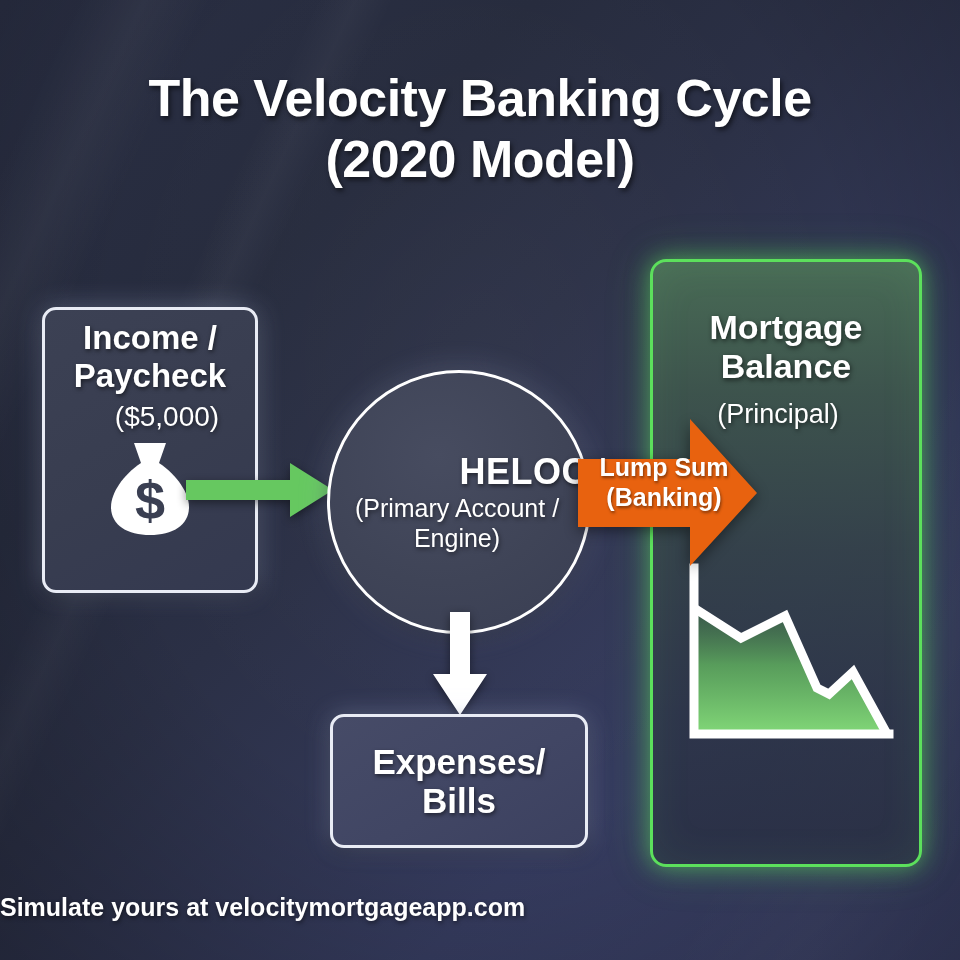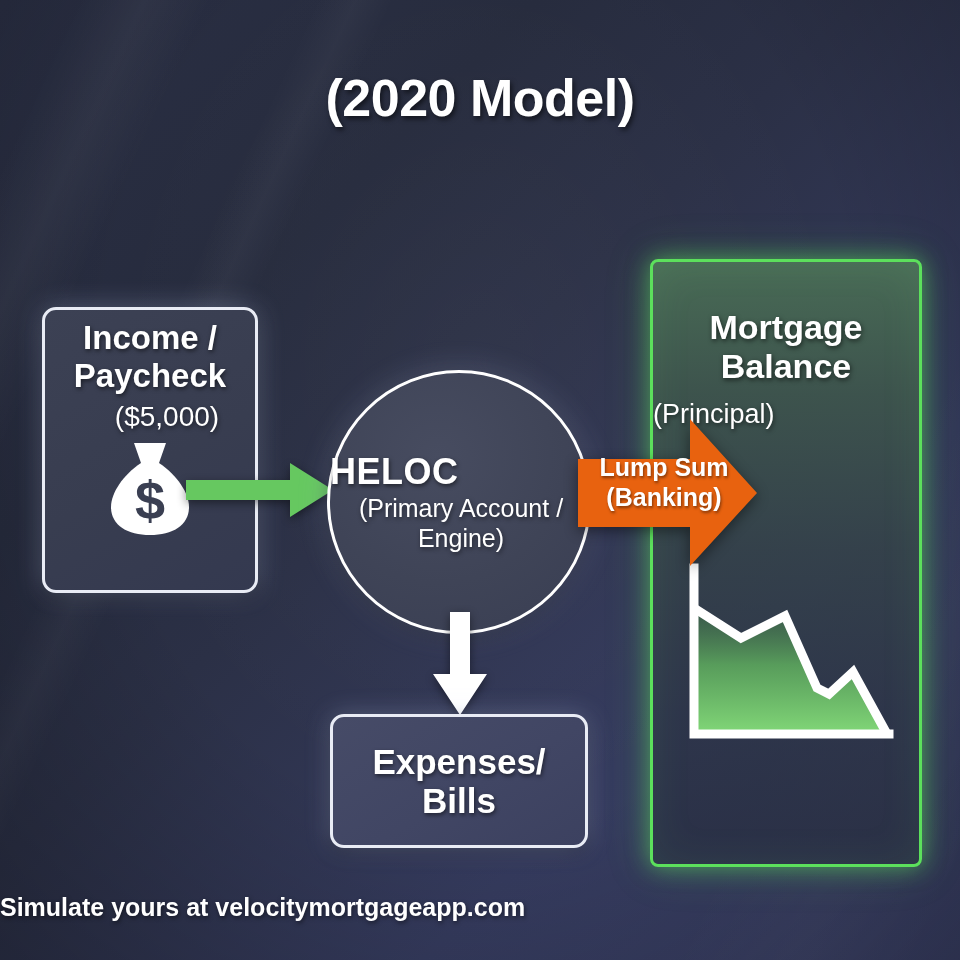--- a/index.html
+++ b/index.html
@@ -91,21 +91,21 @@
     position: absolute;
     left: 327px; top: 370px;
     width: 264px; height: 264px;
     box-sizing: border-box;
     border: 3px solid #ffffff;
     border-radius: 50%;
     background: radial-gradient(circle at 42% 32%, #474c60 0%, #3f4457 55%, #393e53 100%);
     box-shadow: 0 0 30px rgba(200,215,255,0.22), 0 6px 18px rgba(0,0,0,0.35);
     display: flex;
     flex-direction: column;
-    align-items: flex-start;
+    align-items: flex-end;
     justify-content: center;
     text-align: center;
   }
   .heloc-title {
     color: #fff;
     font-size: 36px;
     font-weight: bold;
     letter-spacing: 0.5px;
     text-shadow: 1px 2px 4px rgba(0,0,0,0.55);
   }
@@ -147,37 +147,38 @@
     text-shadow: 1px 2px 4px rgba(0,0,0,0.55);
   }
 
   
   .mortgage-panel {
     position: absolute;
     left: 650px; top: 259px;
     width: 272px; height: 608px;
     box-sizing: border-box;
     border: 3px solid #5ce05c;
-    border-radius: 8px;
+    border-radius: 16px;
     background: linear-gradient(180deg, rgba(74,110,86,0.95) 0%, rgba(62,86,76,0.9) 22%, rgba(52,66,72,0.85) 48%, rgba(44,52,70,0.8) 75%, rgba(40,46,66,0.8) 100%);
     box-shadow: 0 0 22px rgba(92,224,92,0.55), 0 0 46px rgba(92,224,92,0.22), inset 0 0 40px rgba(120,220,130,0.10);
   }
   .mortgage-title {
     position: absolute;
     left: 0; right: 0; top: 46px;
     text-align: center;
     color: #fff;
     font-size: 34px;
     font-weight: bold;
     line-height: 1.16;
     text-shadow: 1px 2px 5px rgba(0,0,0,0.6);
   }
   .mortgage-sub {
     position: absolute;
     left: 0; right: 16px; top: 137px;
+    text-align: center;
     color: #fff;
     font-size: 27px;
     text-shadow: 1px 2px 4px rgba(0,0,0,0.55);
   }
   .decline-chart {
     position: absolute;
     left: 24px; top: 300px;
   }
 
   
@@ -216,20 +217,21 @@
 <body>
 
 <div id="canvas">
 
   <div class="streak s1"></div>
   <div class="streak s2"></div>
   <div class="streak s3"></div>
   <div class="vig"></div>
 
   <div class="title">
+    <span>The Velocity Banking Cycle</span>
     <span class="l2">(2020 Model)</span>
   </div>
 
   <div class="income-box">
     <div class="income-title">Income / Paycheck</div>
     <div class="income-amount">($5,000)</div>
     <svg class="money-bag" width="86" height="96" viewBox="0 0 86 96">
       <path d="M27 2 L59 2 L52 22 L34 22 Z" fill="#ffffff"></path>
       <path d="M34 22 L52 22 C70 34 82 52 82 66 C82 84 66 94 43 94 C20 94 4 84 4 66 C4 52 16 34 34 22 Z" fill="#ffffff"></path>
       <text x="43" y="78" font-family="'Liberation Sans', sans-serif" font-size="54" font-weight="bold" fill="#3a3f52" text-anchor="middle">$</text>

